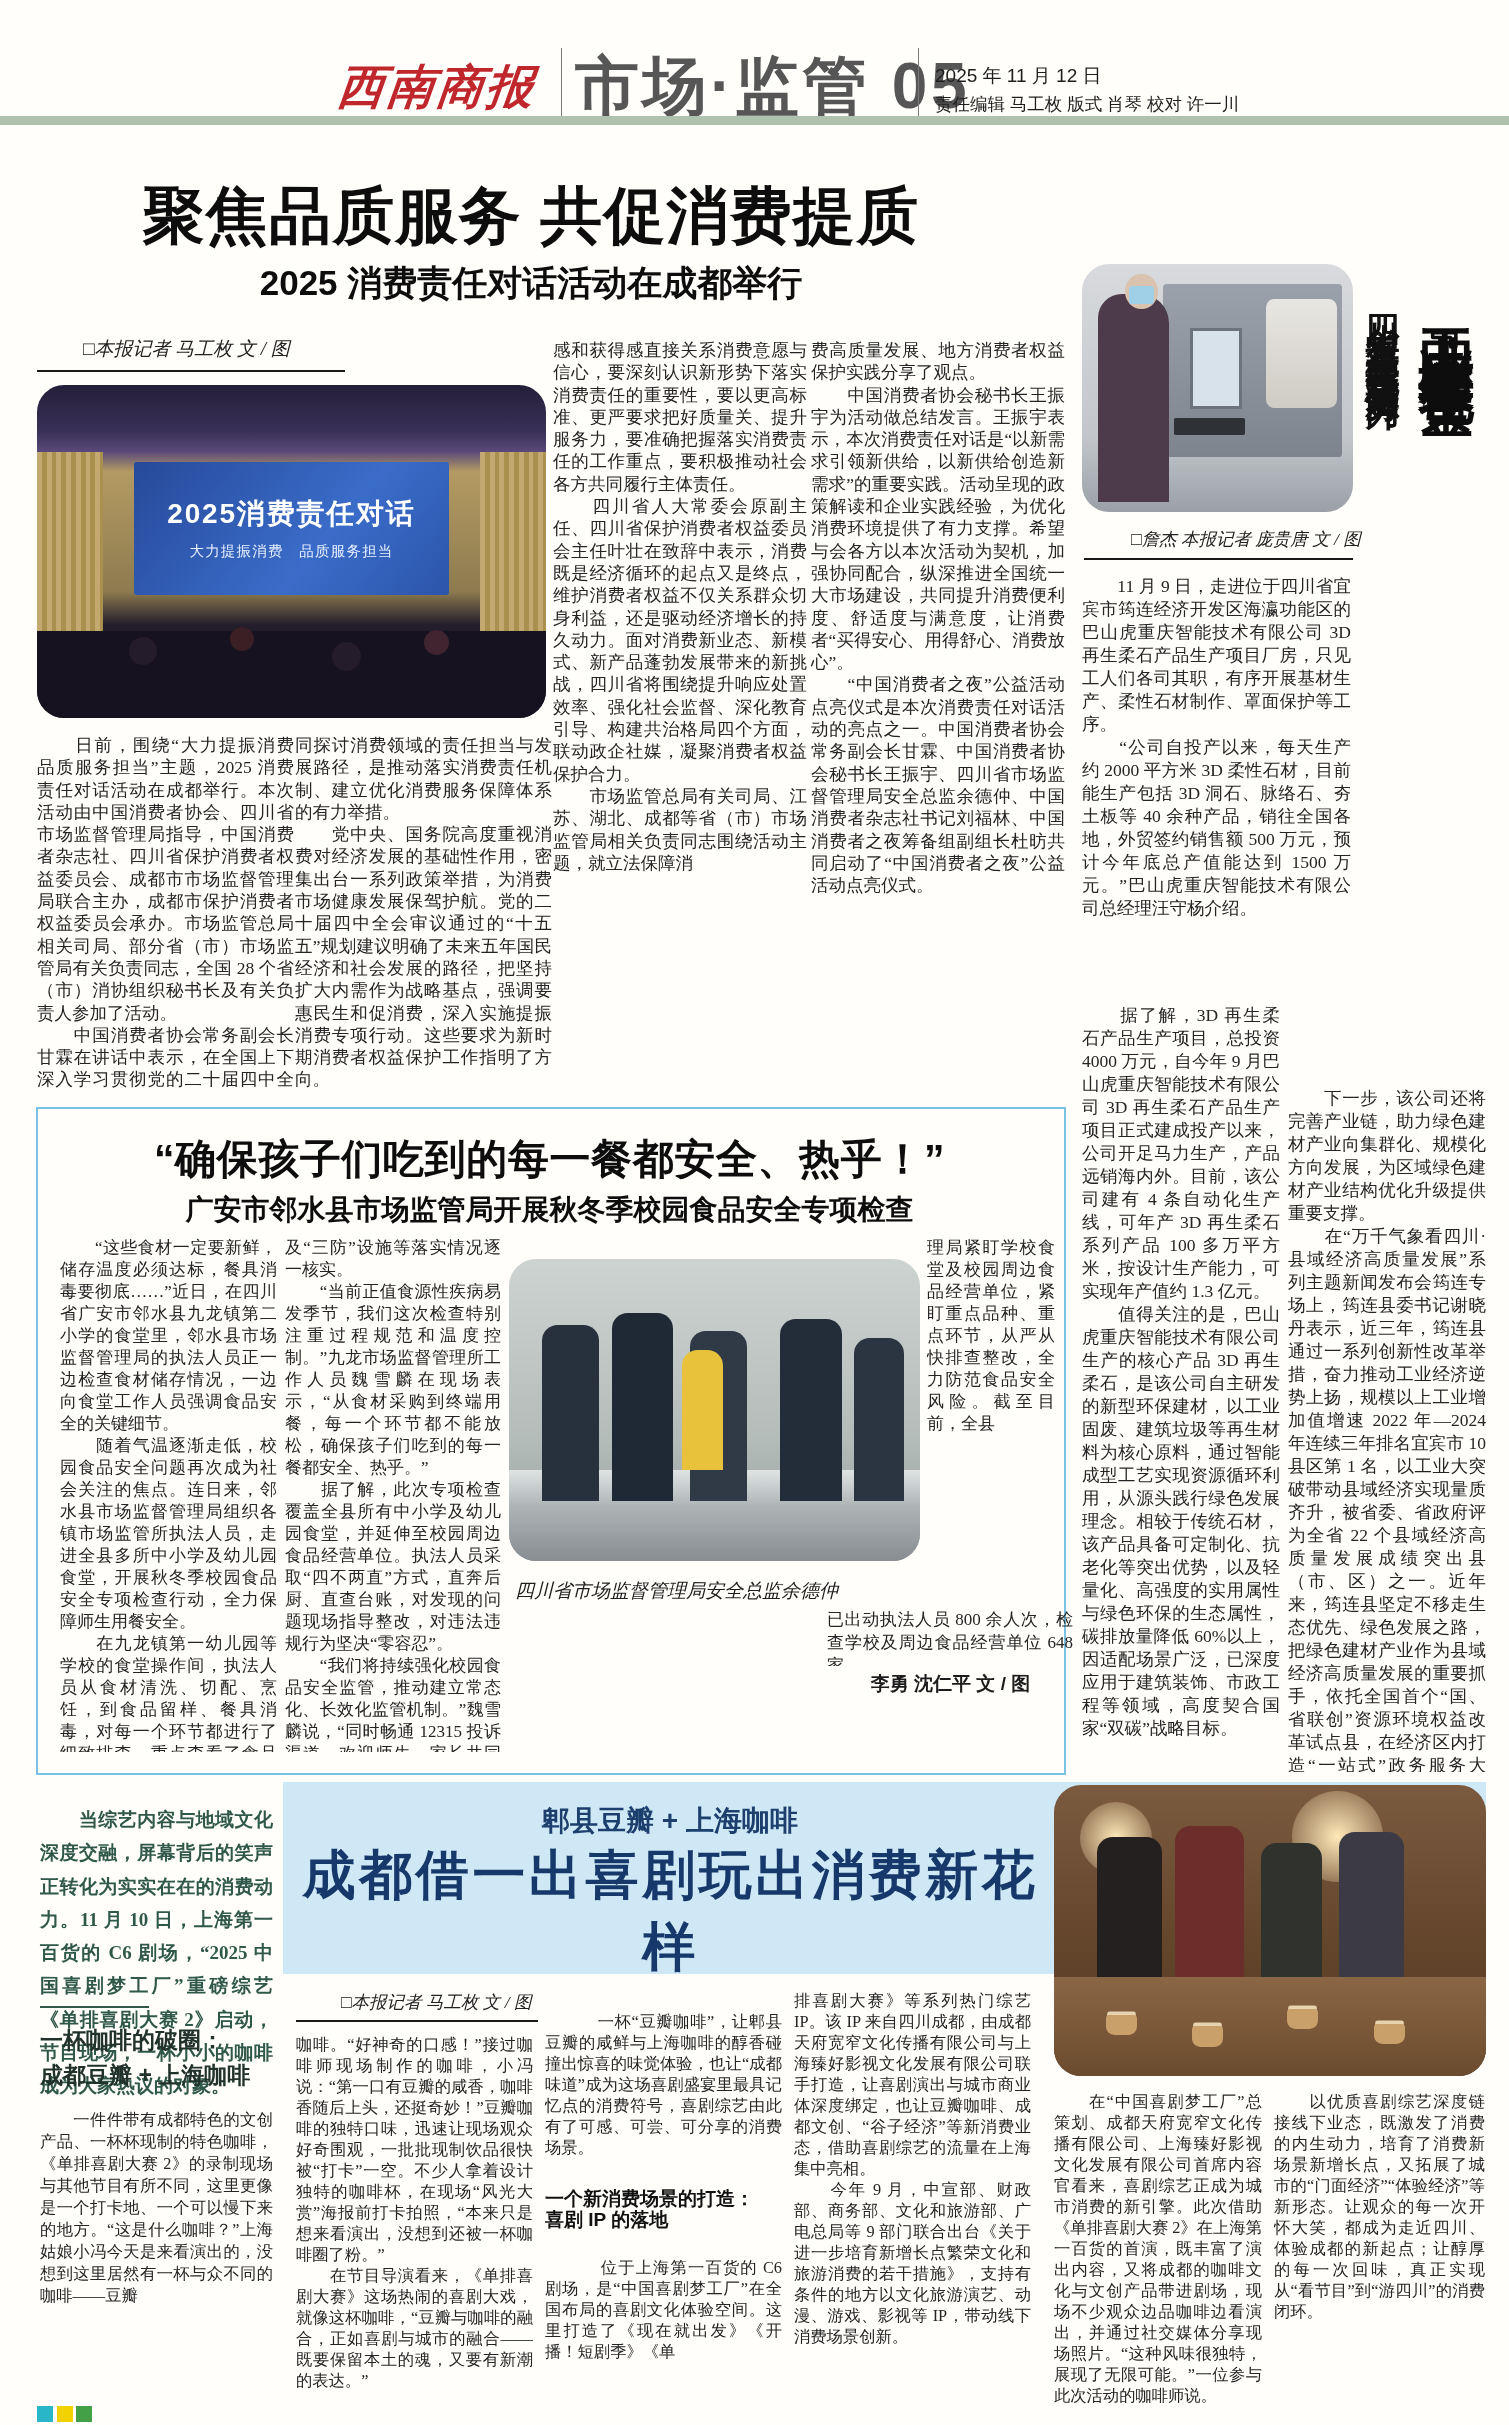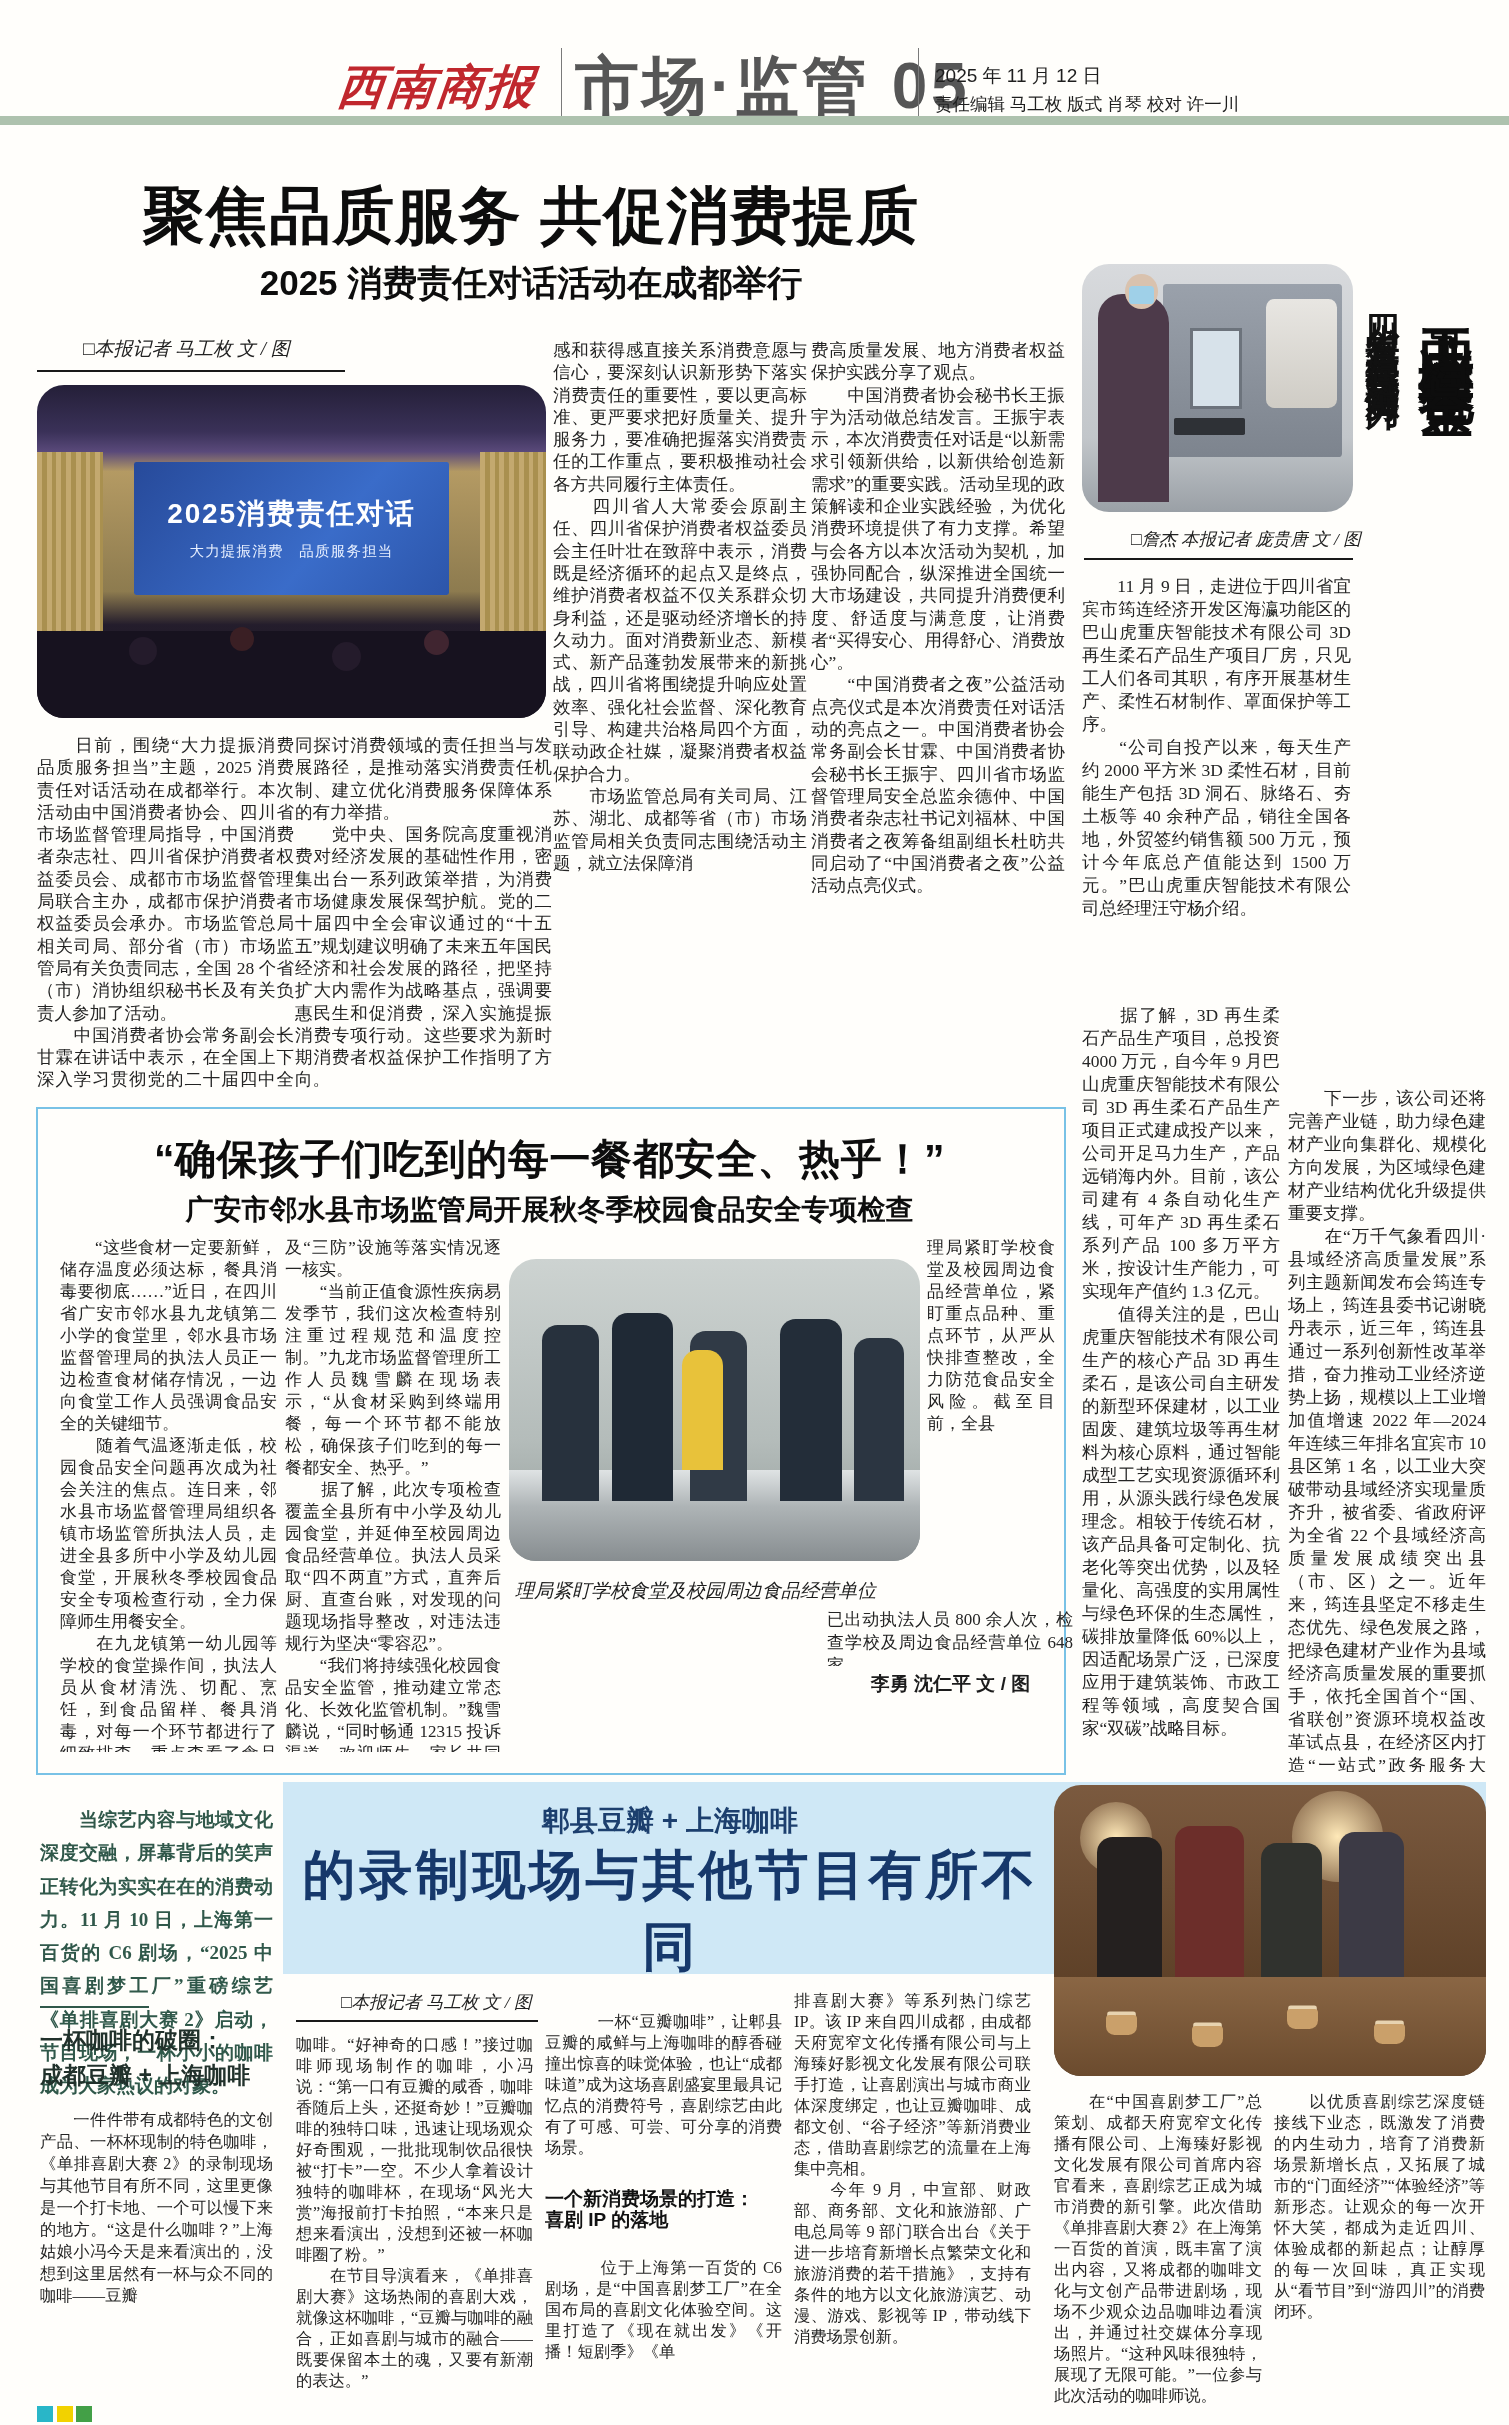--- a/index.html
+++ b/index.html
@@ -152,33 +152,33 @@
 
   <div class="photo p3">
     <div class="p3-counter"></div>
     <div class="fig" style="left:8%;top:22%;width:14%;height:58%;background:#27313d;"></div>
     <div class="fig" style="left:25%;top:18%;width:15%;height:62%;background:#1f2935;"></div>
     <div class="fig" style="left:44%;top:24%;width:14%;height:56%;background:#303a46;"></div>
     <div class="fig" style="left:42%;top:30%;width:10%;height:40%;background:#e8c23a;"></div>
     <div class="fig" style="left:66%;top:20%;width:15%;height:60%;background:#232d39;"></div>
     <div class="fig" style="left:84%;top:26%;width:12%;height:54%;background:#2b3541;"></div>
   </div>
-  <div class="caption" style="left:515px;top:1578px;width:507px;font-size:19px;">理局紧盯学校食堂及校园周边食品经营单位</div>
+  <div class="caption" style="left:515px;top:1578px;width:507px;font-size:19px;">四川省市场监督管理局安全总监余德仲</div>
   <div class="col" style="left:827px;top:1608px;width:246px;height:58px;font-size:17px;line-height:23px;">已出动执法人员 800 余人次，检查学校及周边食品经营单位 648 家。</div>
   <div class="credit" style="left:846px;top:1671px;width:209px;text-align:center;font-size:19px;">李勇 沈仁平 文 / 图</div>
 
   <div class="a4-sidebar-intro">　　当综艺内容与地域文化深度交融，屏幕背后的笑声正转化为实实在在的消费动力。11 月 10 日，上海第一百货的 C6 剧场，“2025 中国喜剧梦工厂”重磅综艺《单排喜剧大赛 2》启动，节目现场，一杯小小的咖啡成为大家热议的对象。</div>
   <div class="rule" style="left:40px;top:2006px;width:109px;height:2.4px;background:#30584a;"></div>
   <div class="a4-sidebar-sub">一杯咖啡的破圈：
 成都豆瓣 + 上海咖啡</div>
   <div class="col" style="left:40px;top:2109px;width:233px;height:301px;font-size:16.3px;line-height:22px;">　　一件件带有成都特色的文创产品、一杯杯现制的特色咖啡，《单排喜剧大赛 2》的录制现场与其他节目有所不同，这里更像是一个打卡地、一个可以慢下来的地方。“这是什么咖啡？”上海姑娘小冯今天是来看演出的，没想到这里居然有一杯与众不同的咖啡——豆瓣</div>
 
   <div class="a4-band"></div>
   <div class="a4-kicker">郫县豆瓣 + 上海咖啡</div>
-  <div class="a4-headline hd">的录制现场与其他节目有所不同</div>
+  <div class="a4-headline hd">成都借一出喜剧玩出消费新花样</div>
 
   <div class="photo p4">
     <div class="p4-light" style="left:6%;top:6%;width:72px;height:72px;"></div>
     <div class="p4-light" style="left:55%;top:2%;width:91px;height:91px;"></div>
     <div class="fig" style="left:10%;top:18%;width:15%;height:55%;background:#24201f;"></div>
     <div class="fig" style="left:28%;top:14%;width:16%;height:60%;background:#6c2e2a;"></div>
     <div class="fig" style="left:48%;top:20%;width:14%;height:52%;background:#30322e;"></div>
     <div class="fig" style="left:66%;top:16%;width:15%;height:58%;background:#3c3a45;"></div>
     <div class="p4-table"></div>
     <div class="cup" style="left:12%;bottom:14%;"></div>

